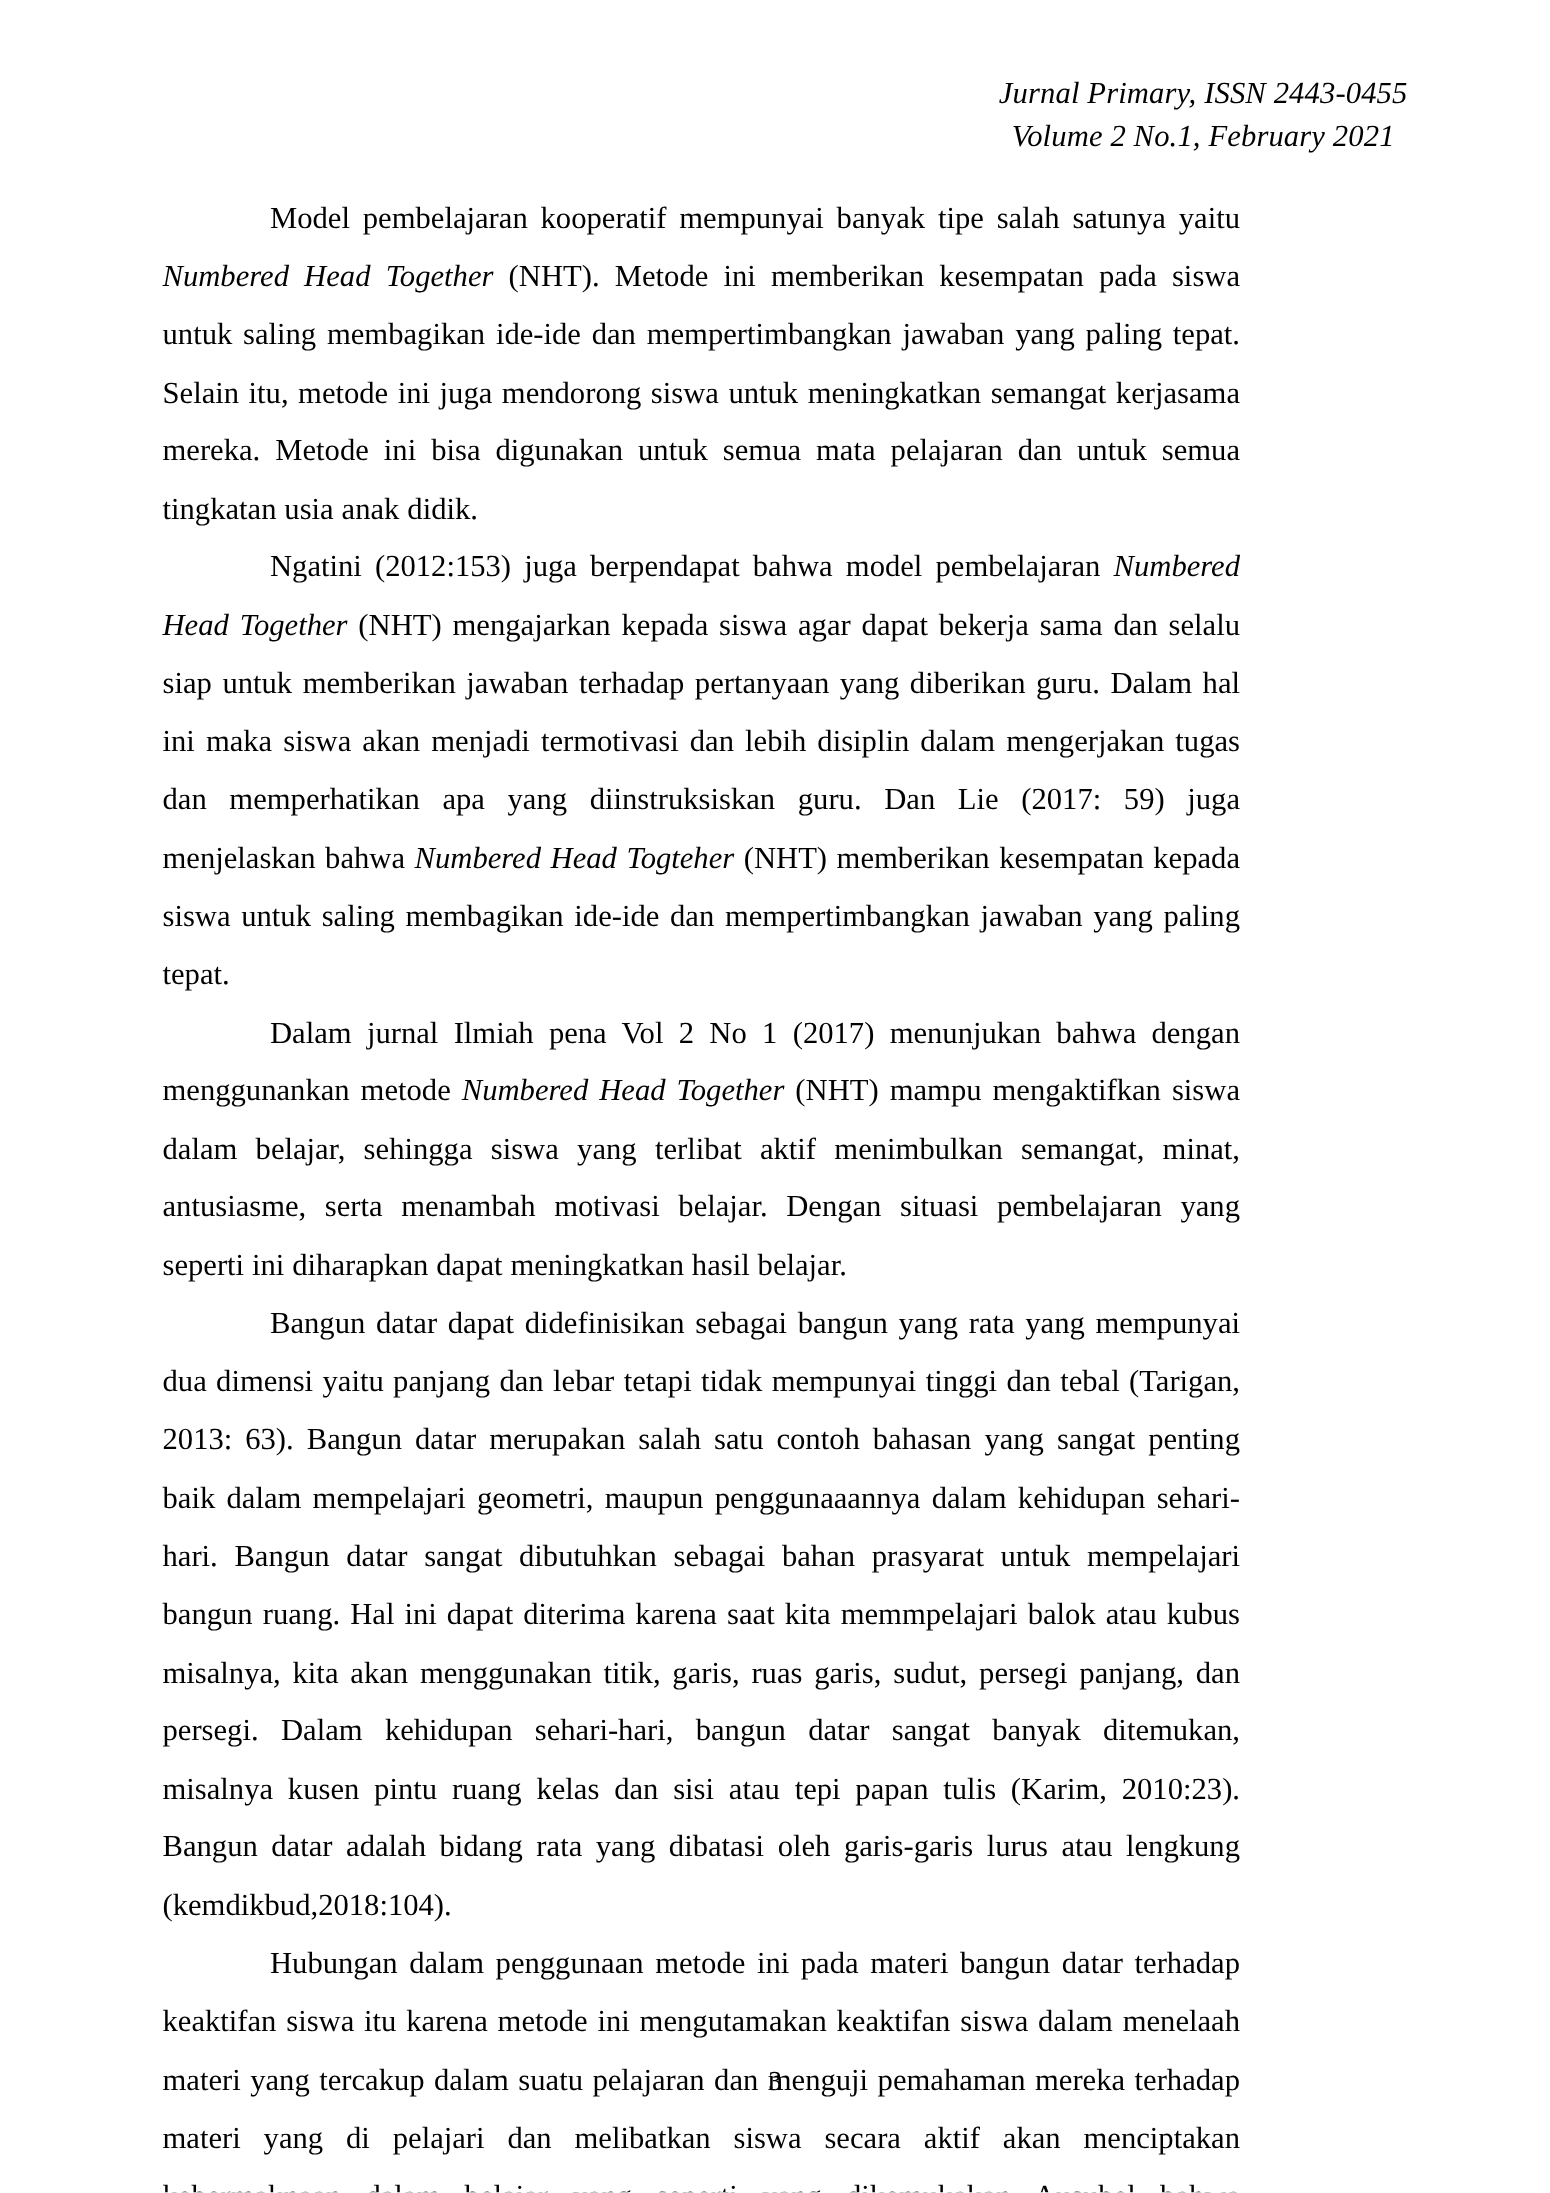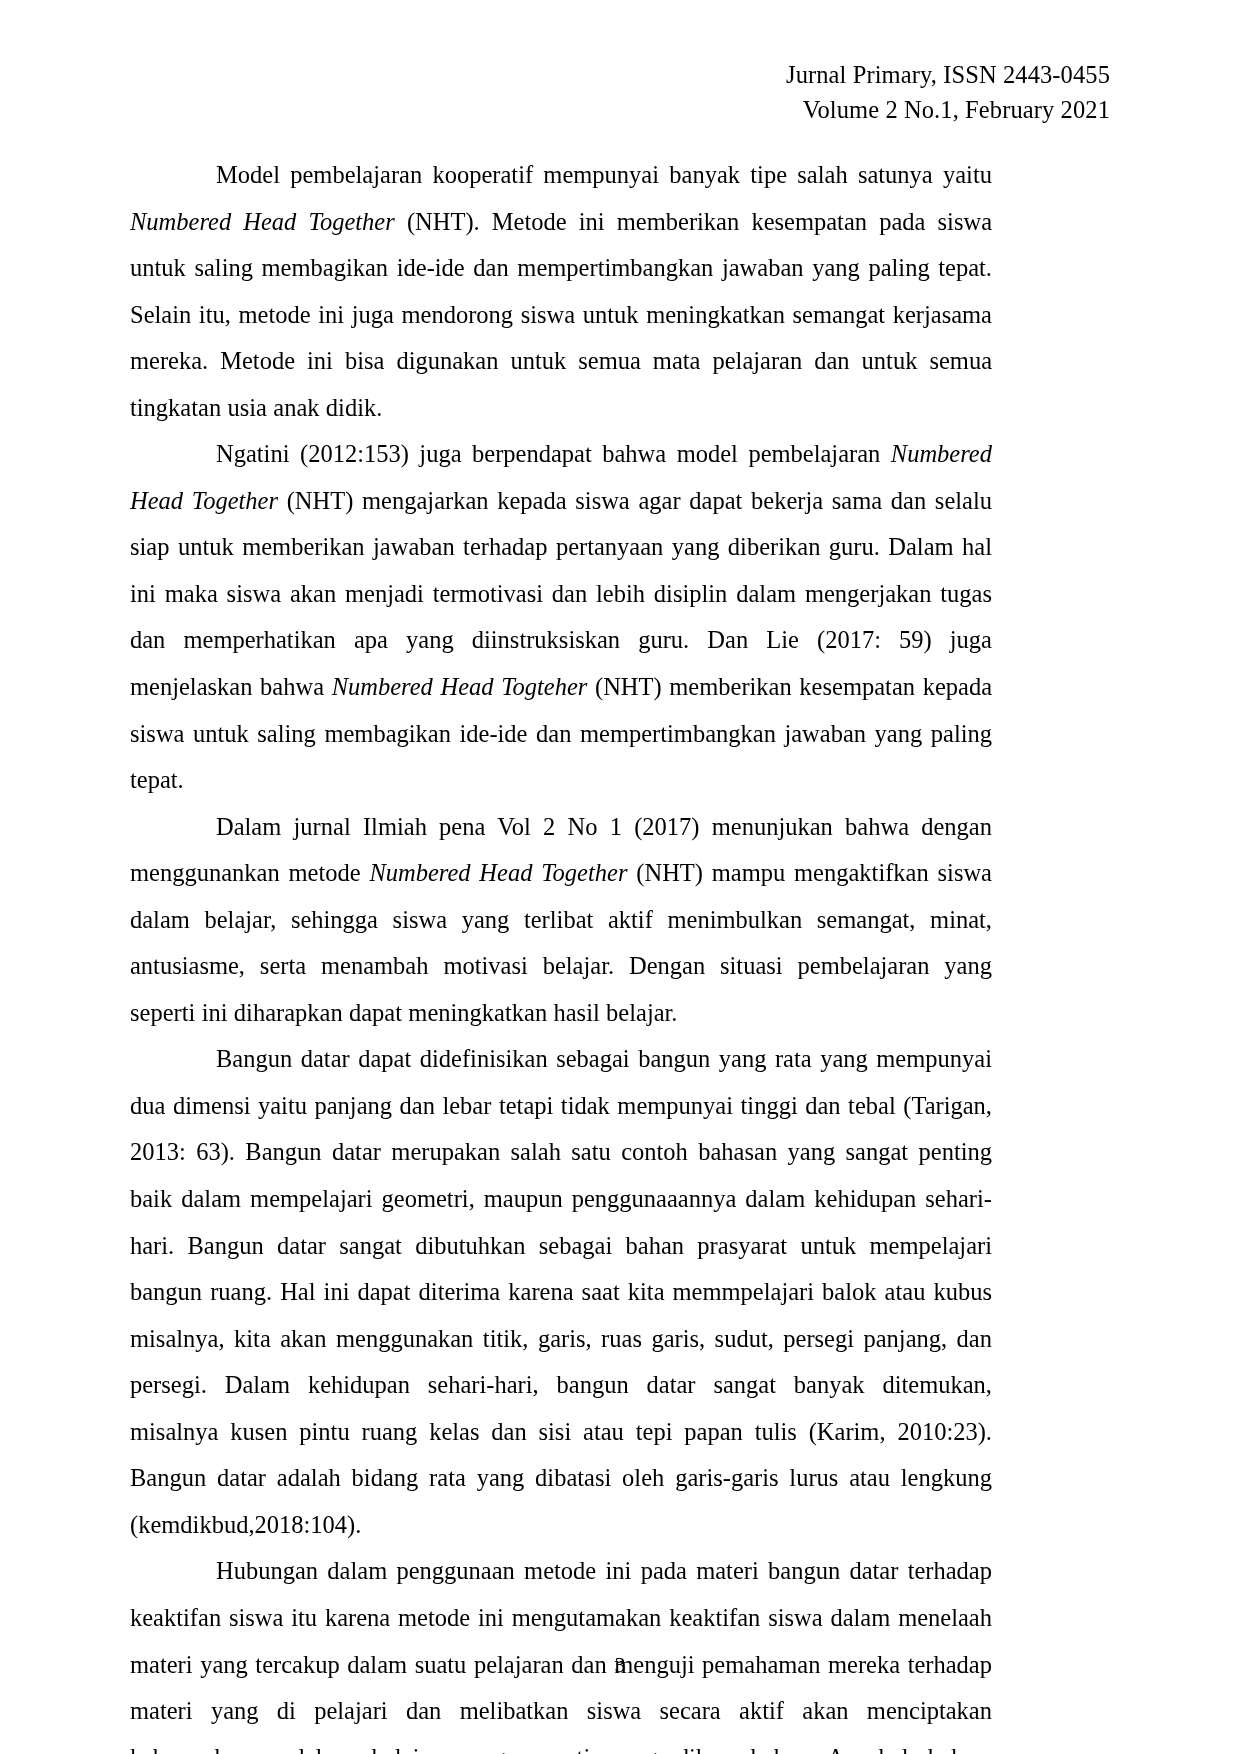--- a/index.html
+++ b/index.html
@@ -19,22 +19,23 @@
     margin: 0 auto;
     background: #ffffff;
     box-sizing: border-box;
     overflow: hidden;
   }
 
   
   .running-head {
     position: absolute;
     top: 58px;
-    right: 130px;
-    text-align: right;
+    right: 114px;
+    text-align: center;
+    font-style: italic;
     font-size: 24.5px;
     line-height: 1.42;
     letter-spacing: 0.1px;
   }
   .running-head .rh-line {
     display: block;
     white-space: nowrap;
   }
 
   

